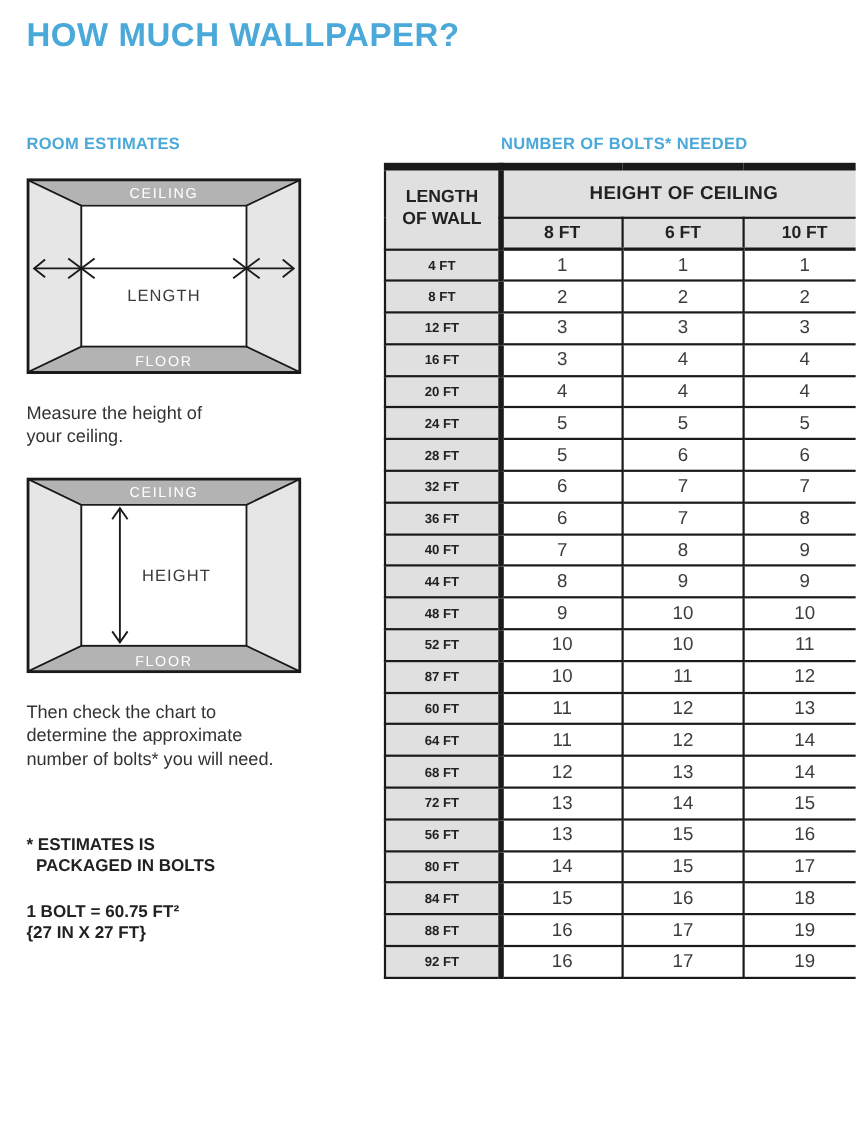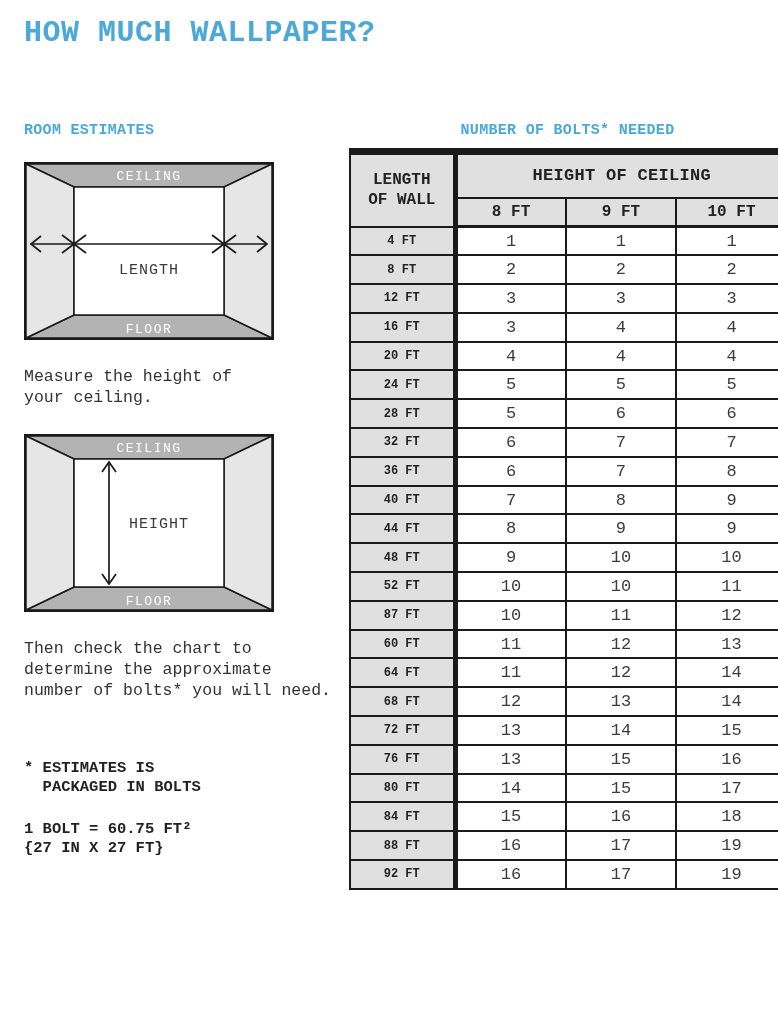--- a/index.html
+++ b/index.html
@@ -9,21 +9,21 @@
     --diagram-gray-dark:#b3b3b3;
     --diagram-gray-light:#e6e6e6;
     --border-black:#1a1a1a;
   }
   *{box-sizing:border-box;}
   html,body{margin:0;padding:0;background:#ffffff;}
   .page{
     width:778px;height:1024px;
     background:#ffffff;
     padding:16px 8px 0 24px;
-    font-family:Liberation Mono, monospace;
+    font-family:Liberation Sans, sans-serif;
     color:var(--text-dark);
     overflow:hidden;
   }
   h1.title{
     margin:0 0 72px 0;
     font-size:30px;
     font-weight:700;
     color:var(--accent-blue);
     letter-spacing:.5px;
   }
@@ -187,21 +187,21 @@
           <col style="width:110.6px">
         </colgroup>
         <thead>
           <tr>
             <th class="row-header" rowspan="2">LENGTH
 OF WALL</th>
             <th class="group-header" colspan="3">HEIGHT OF CEILING</th>
           </tr>
           <tr>
             <th class="col-header">8 FT</th>
-            <th class="col-header">9 FT</th>
+            <th class="col-header">6 FT</th>
             <th class="col-header">10 FT</th>
           </tr>
         </thead>
         <tbody>
             <tr>
     <td class="wall">4 FT</td>
     <td>1</td>
     <td>1</td>
     <td>1</td>
   </tr>
@@ -301,21 +301,21 @@
     <td>13</td>
     <td>14</td>
   </tr>
             <tr>
     <td class="wall">72 FT</td>
     <td>13</td>
     <td>14</td>
     <td>15</td>
   </tr>
             <tr>
-    <td class="wall">76 FT</td>
+    <td class="wall">56 FT</td>
     <td>13</td>
     <td>15</td>
     <td>16</td>
   </tr>
             <tr>
     <td class="wall">80 FT</td>
     <td>14</td>
     <td>15</td>
     <td>17</td>
   </tr>

